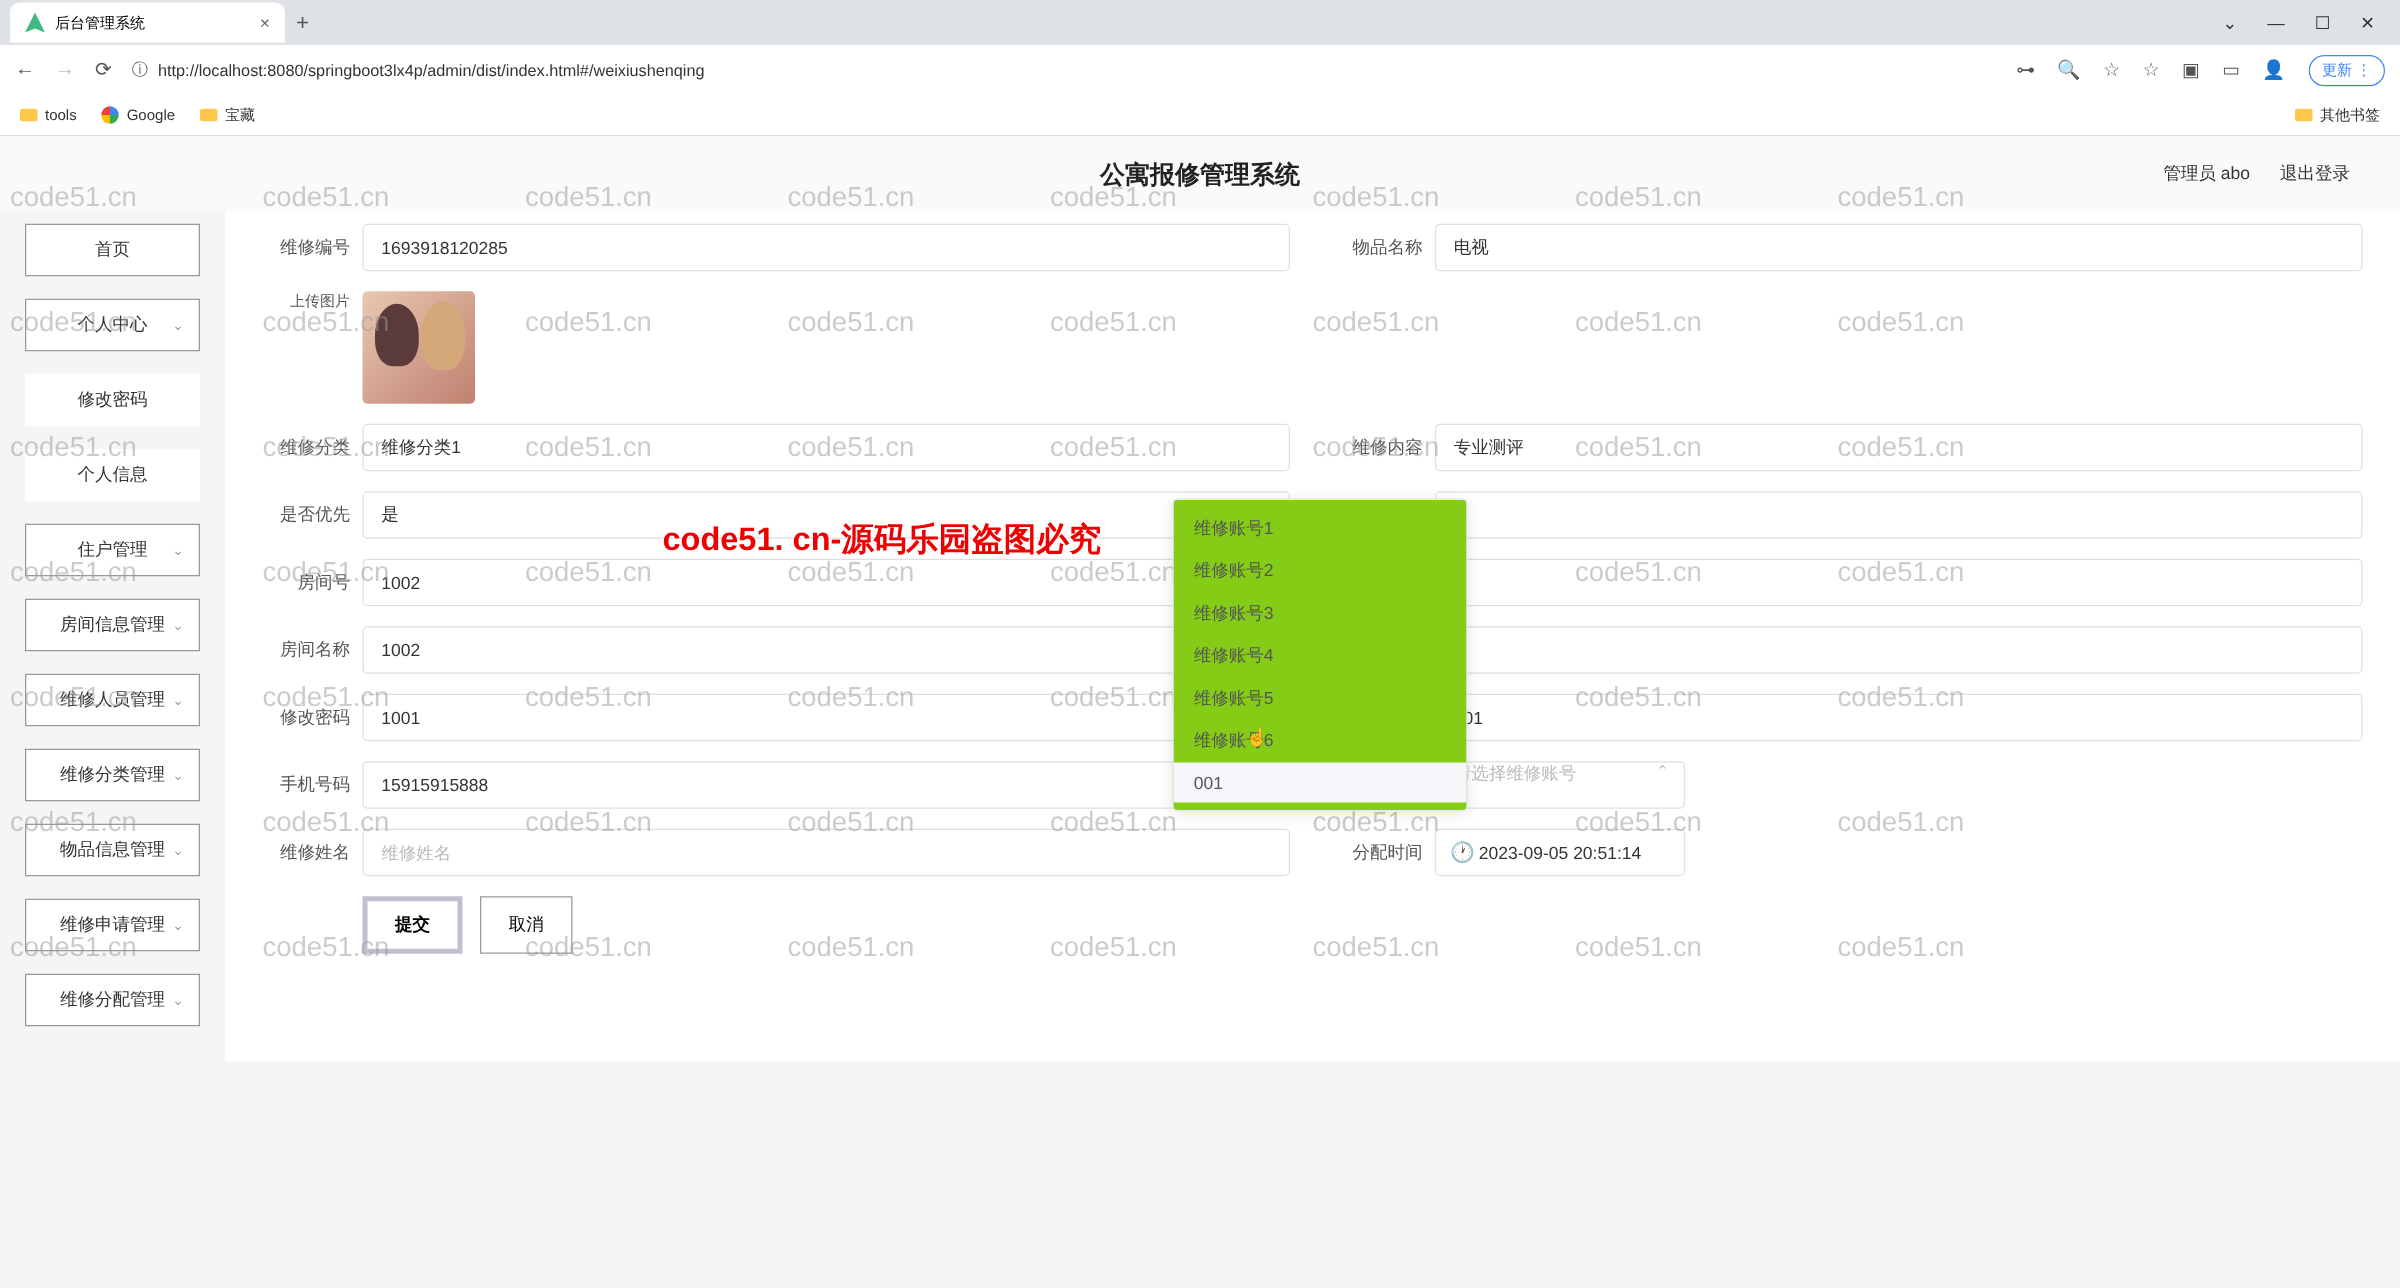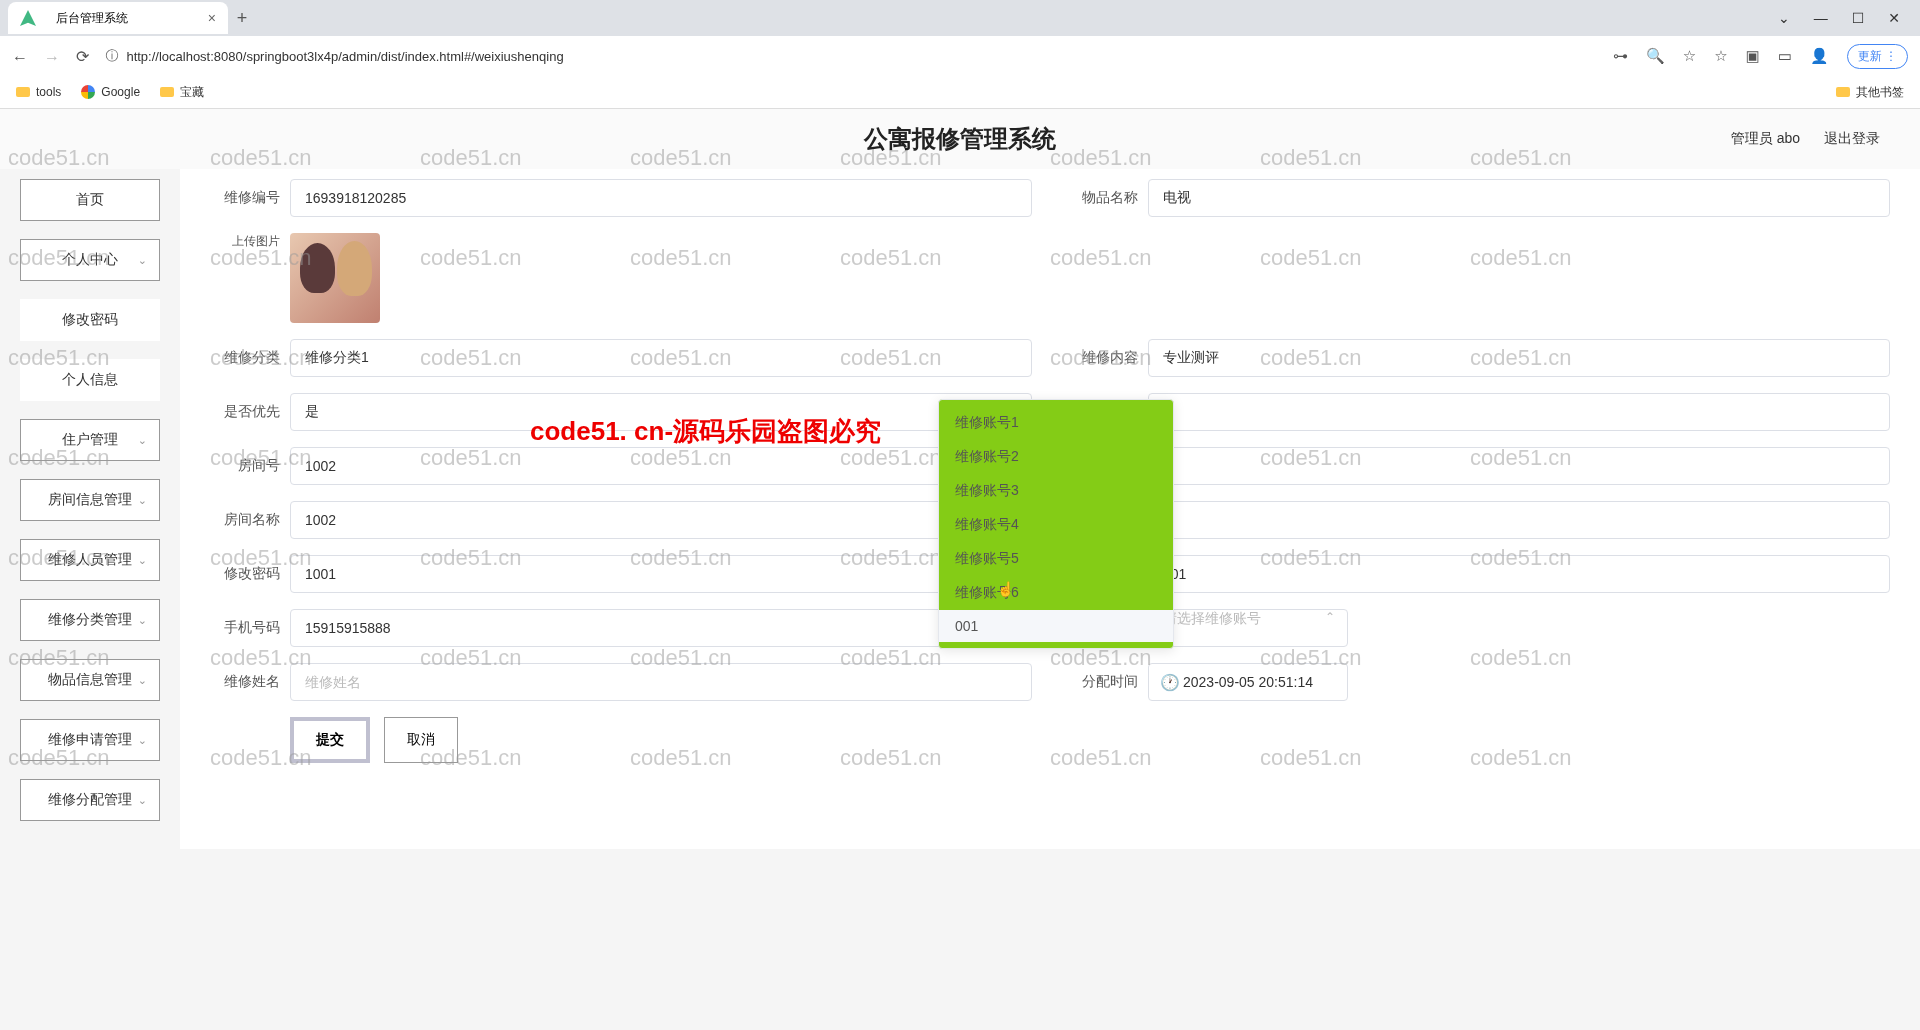--- a/index.html
+++ b/index.html
@@ -1,20 +1,20 @@
 <!DOCTYPE html>
 <html><head>
 <meta charset="utf-8">
 <style>
 * { margin: 0; padding: 0; box-sizing: border-box; font-family: "Microsoft YaHei", Arial, sans-serif; }
 body { background: #f5f5f5; width: 1920px; height: 1030px; overflow: hidden; }
 
 .browser-chrome { background: #fff; border-bottom: 1px solid #ddd; }
 .tab-bar { display: flex; align-items: center; height: 36px; background: #dee1e6; padding-left: 8px; }
-.tab { display: flex; align-items: center; background: #fff; height: 32px; padding: 0 12px; border-radius: 8px 8px 0 0; min-width: 220px; gap: 20px; font-size: 12px; }
+.tab { display: flex; align-items: center; background: #fff; height: 32px; padding: 0 12px; border-radius: 8px 8px 0 0; min-width: 220px; gap: 8px; font-size: 12px; }
 .tab-favicon { width: 16px; height: 16px; background: #41b883; clip-path: polygon(50% 0%, 100% 100%, 50% 80%, 0% 100%); }
 .tab-close { margin-left: auto; color: #666; font-size: 14px; }
 .new-tab { width: 28px; text-align: center; color: #555; font-size: 18px; }
 .window-controls { margin-left: auto; display: flex; gap: 24px; padding-right: 20px; color: #333; }
 .window-controls span { font-size: 14px; }
 
 .addr-bar { display: flex; align-items: center; height: 40px; padding: 0 12px; gap: 16px; }
 .nav-icon { color: #555; font-size: 16px; }
 .url-box { flex: 1; display: flex; align-items: center; gap: 8px; font-size: 13px; color: #333; }
 .url-box .lock { color: #666; }
@@ -22,21 +22,21 @@
 .update-btn { border: 1px solid #4285f4; color: #4285f4; padding: 3px 10px; border-radius: 14px; font-size: 12px; }
 
 .bookmarks-bar { display: flex; align-items: center; height: 32px; padding: 0 16px; gap: 20px; font-size: 12px; color: #333; }
 .bookmark-item { display: flex; align-items: center; gap: 6px; }
 .folder-icon { width: 14px; height: 10px; background: #ffc84a; border-radius: 2px; }
 .google-icon { width: 14px; height: 14px; border-radius: 50%; background: conic-gradient(#4285f4 0 90deg, #34a853 0 180deg, #fbbc05 0 270deg, #ea4335 0); }
 .bookmarks-right { margin-left: auto; }
 
 .app { position: relative; }
 .header { height: 60px; display: flex; align-items: center; justify-content: center; position: relative; background: #fafafa; }
-.header-title { font-size: 24px; font-weight: bold; color: #222; }
+.header-title { font-size: 20px; font-weight: bold; color: #222; }
 .header-right { position: absolute; right: 40px; display: flex; gap: 24px; font-size: 14px; color: #333; }
 
 .layout { display: flex; }
 .sidebar { width: 180px; padding: 10px 20px; }
 .sidebar-item { display: flex; align-items: center; justify-content: center; height: 42px; border: 1px solid #999; background: #fff; margin-bottom: 18px; font-size: 14px; color: #333; position: relative; }
 .sidebar-item.sub { border: none; justify-content: center; }
 .sidebar-arrow { position: absolute; right: 12px; color: #999; font-size: 11px; }
 
 .main { flex: 1; padding: 10px 30px; background: #fff; }
 .form-row { display: flex; gap: 36px; margin-bottom: 16px; }

